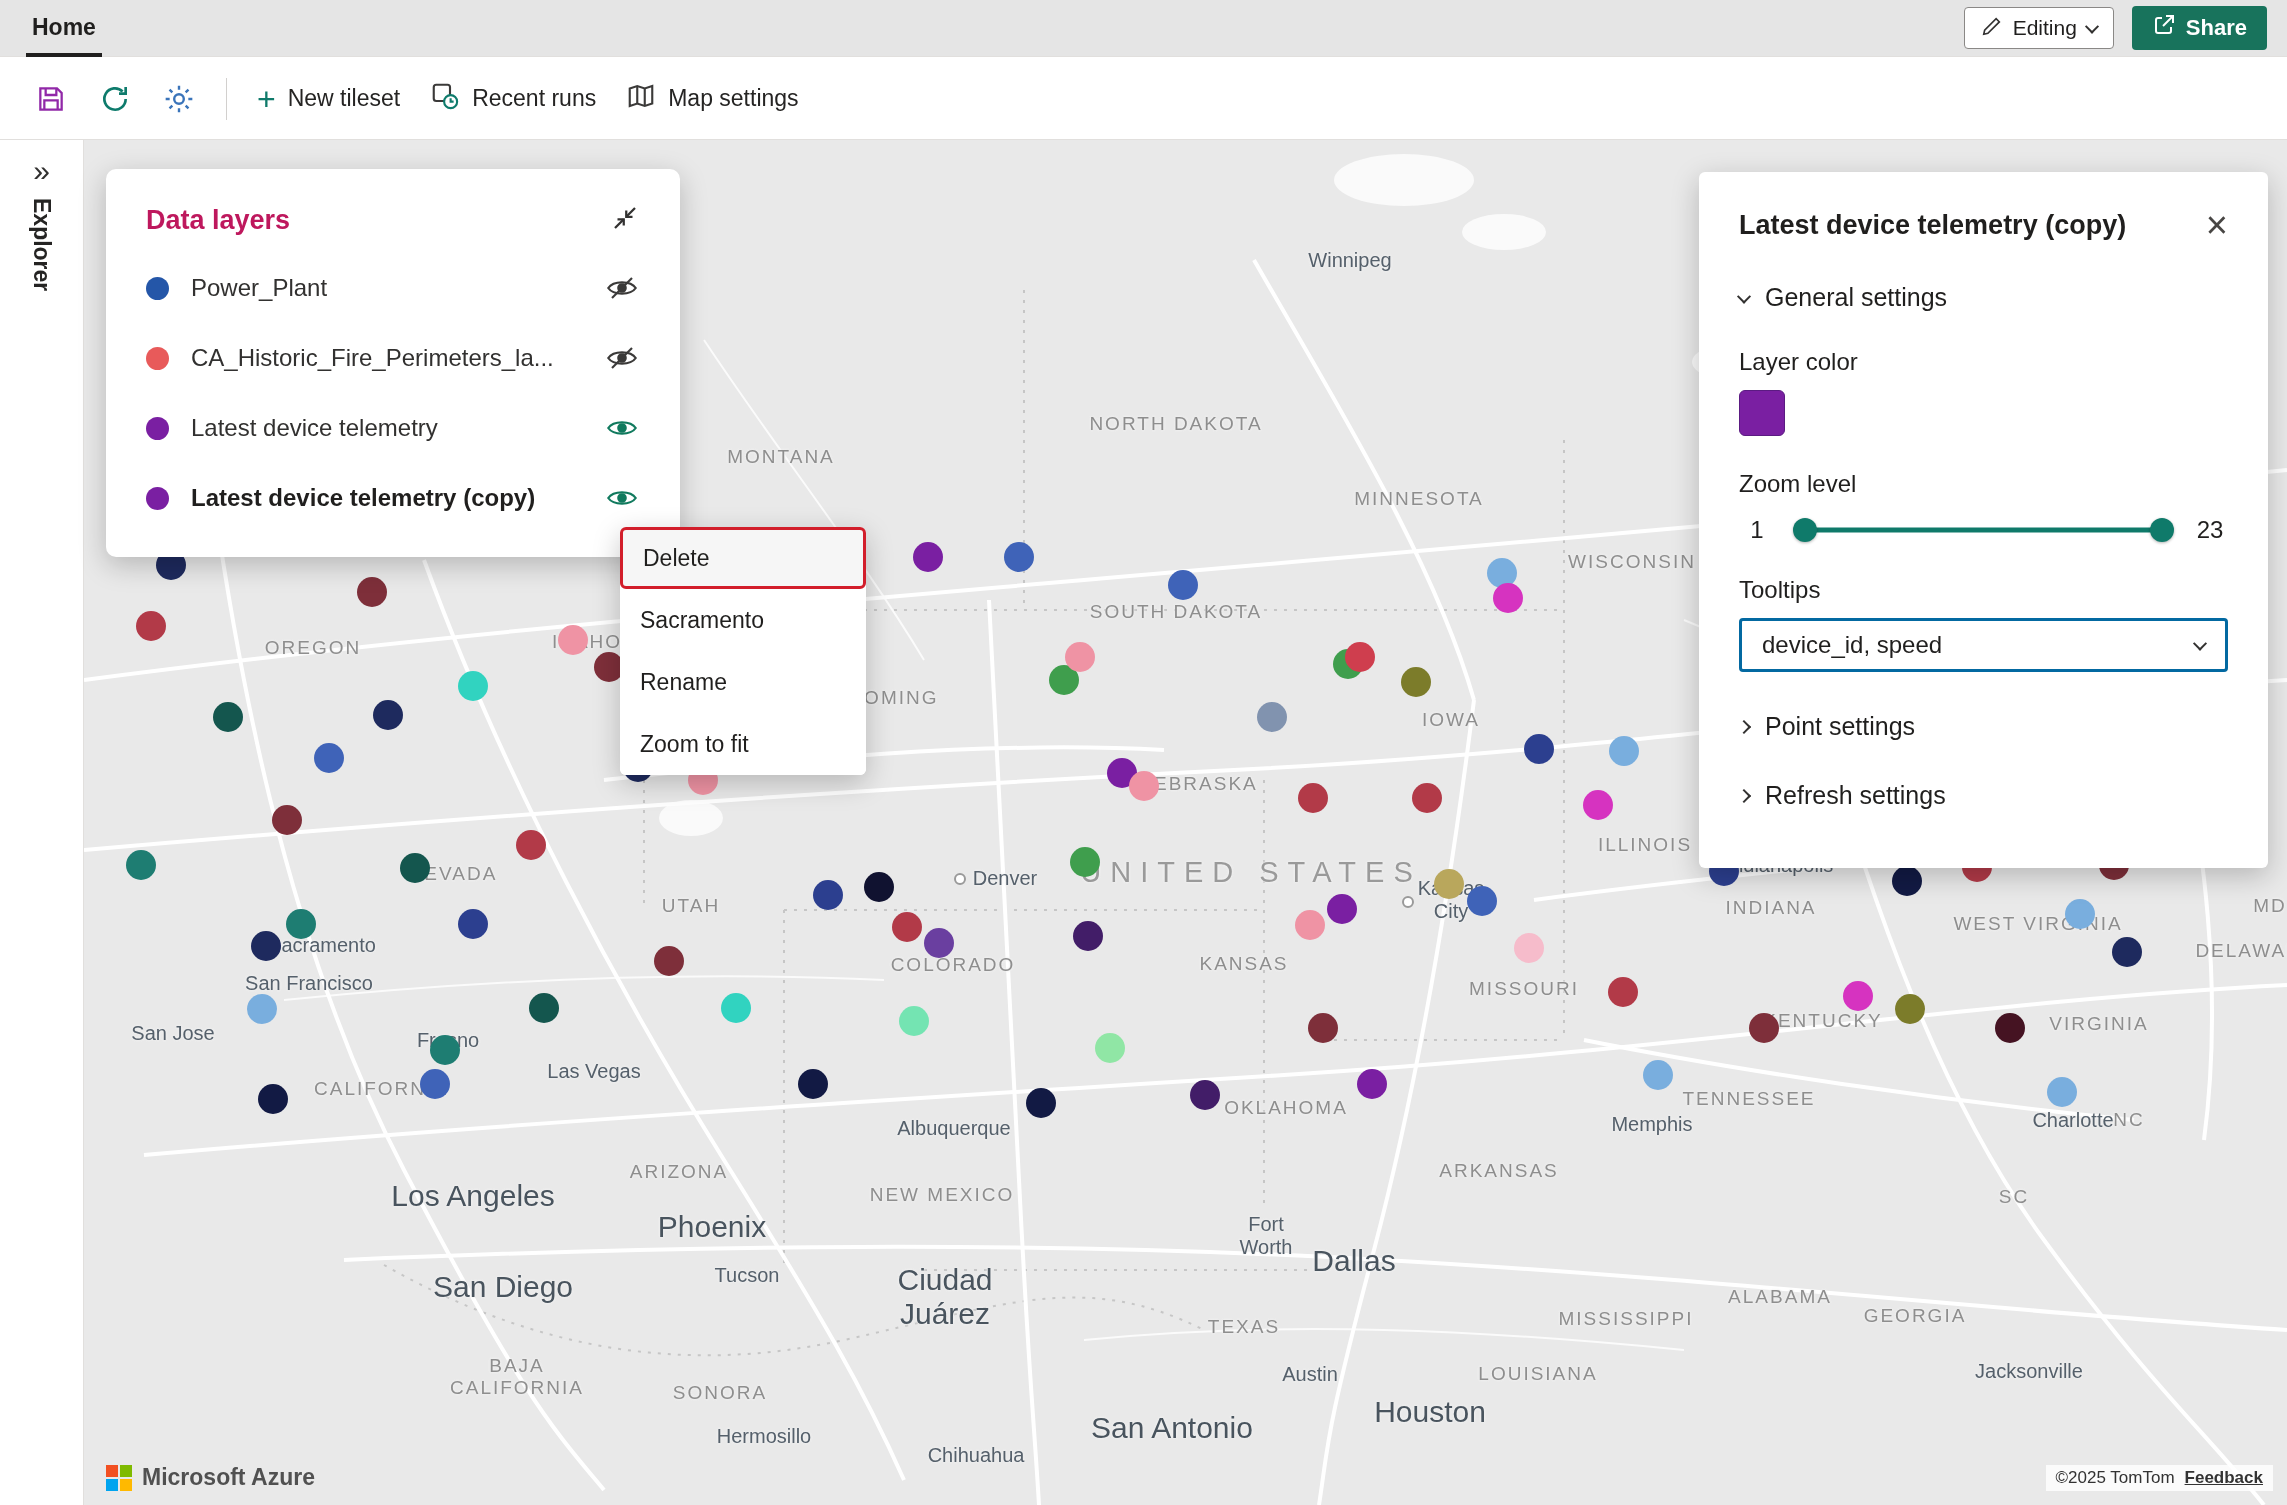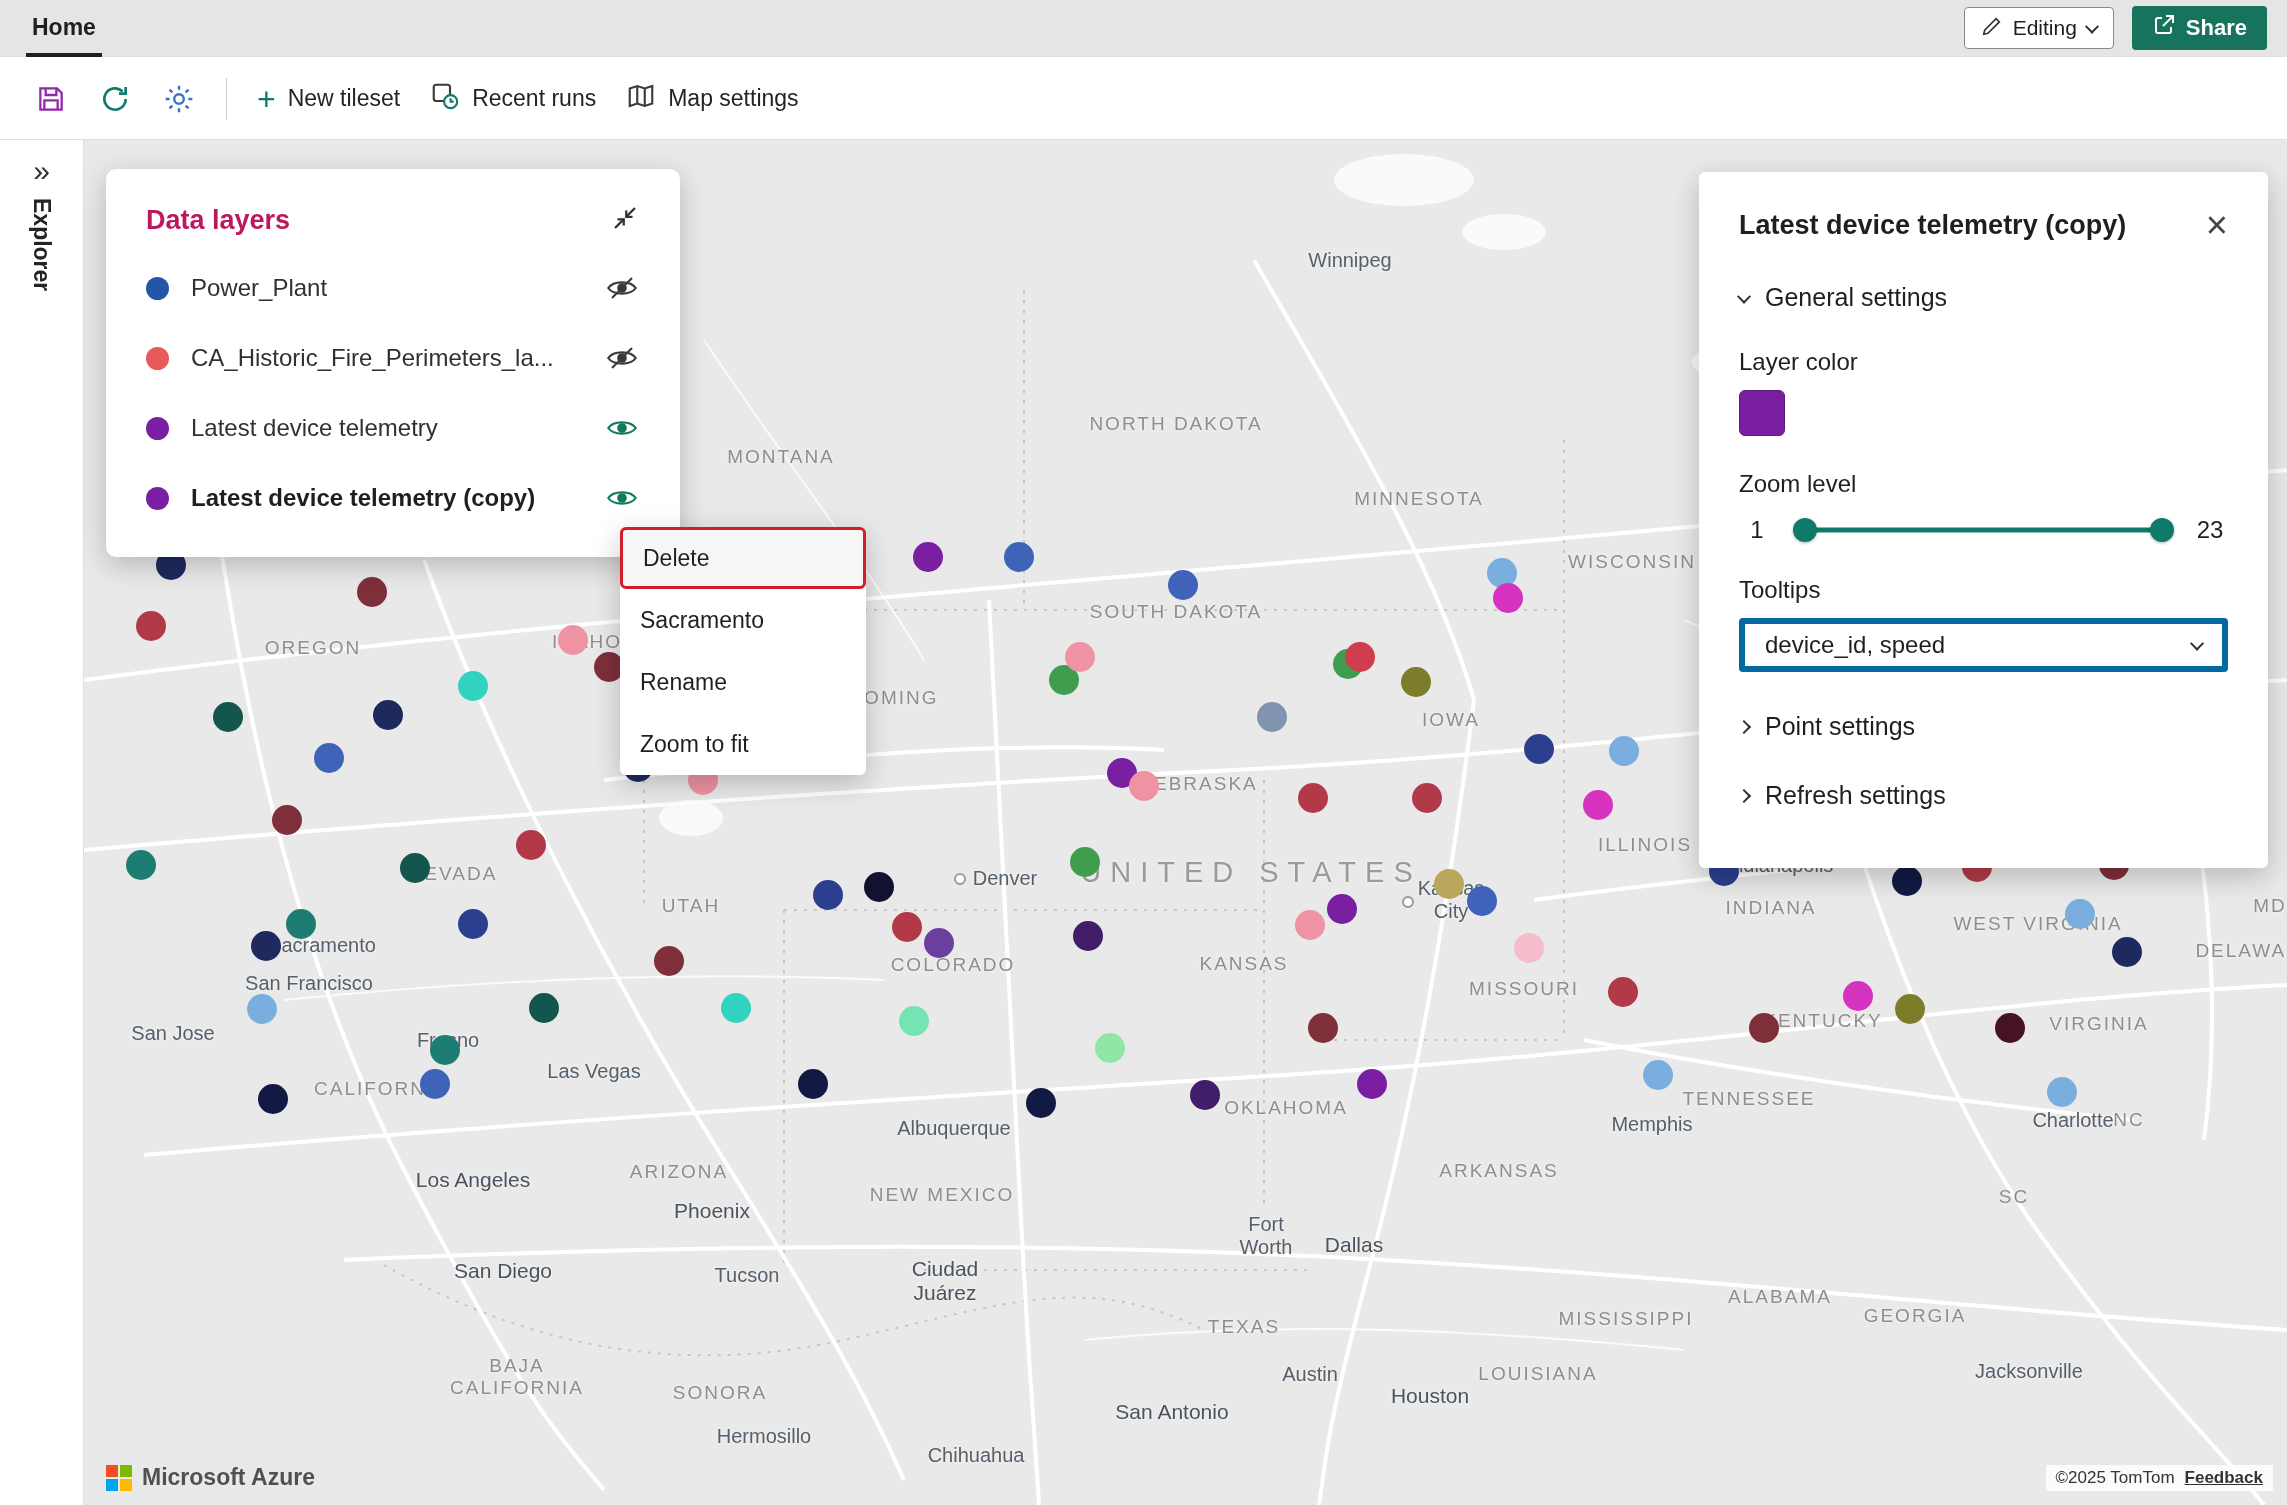--- a/index.html
+++ b/index.html
@@ -33,21 +33,21 @@
   .expand-glyph { font-size:30px; color:#323130; margin-top:14px; cursor:pointer; }
   .explorer-label { margin-top:10px; writing-mode:vertical-lr; font-size:23px; font-weight:600; color:#252423; }
 
   
   .map { position:absolute; left:84px; top:140px; right:0; bottom:0; background:#e9e9e9; overflow:hidden; }
   .map svg.roads { position:absolute; left:0; top:0; z-index:1; }
   .mlabel { position:absolute; transform:translate(-50%,-50%); z-index:2; white-space:pre-line; text-align:center;
     text-shadow:0 0 3px #f2f2f2,0 0 3px #f2f2f2; pointer-events:none; }
   .mlabel.state { font-size:19px; letter-spacing:2px; color:#8e8e8e; font-weight:500; }
   .mlabel.city { font-size:20px; color:#55606b; }
-  .mlabel.citybig { font-size:21px; color:#49545e; }
+  .mlabel.citybig { font-size:30px; color:#49545e;margin-top:16px; }
   .mlabel.big { font-size:29px; letter-spacing:9px; color:#9a9a9a; font-weight:500; }
   .city-marker { position:absolute; width:12px; height:12px; border-radius:50%; background:#fff;
     border:2px solid #9a9a9a; transform:translate(-50%,-50%); z-index:2; }
   .dot { position:absolute; width:30px; height:30px; border-radius:50%; transform:translate(-50%,-50%);
     z-index:3; cursor:pointer; }
 
   .map-logo { position:absolute; left:22px; bottom:14px; display:flex; align-items:center; gap:10px; z-index:4; }
   .ms-grid { width:26px; height:26px; display:grid; grid-template-columns:12px 12px; grid-template-rows:12px 12px; gap:2px; }
   .ms-grid i:nth-child(1){background:#f25022}.ms-grid i:nth-child(2){background:#7fba00}
   .ms-grid i:nth-child(3){background:#00a4ef}.ms-grid i:nth-child(4){background:#ffb900}
@@ -86,21 +86,21 @@
   .field-label { font-size:24px; color:#201f1e; }
   .color-swatch { width:46px; height:46px; border-radius:6px; border:1px solid #5b1b82; margin-top:14px; cursor:pointer; }
   .slider-row { display:flex; align-items:center; gap:20px; margin-top:18px; }
   .slider-row .num { font-size:24px; color:#201f1e; width:36px; text-align:center; }
   .sl-track { flex:1; position:relative; height:26px; cursor:pointer; }
   .sl-track::before { content:""; position:absolute; left:0; right:0; top:50%; height:5px;
     transform:translateY(-50%); background:#0f7a6a; border-radius:3px; }
   .sl-handle { position:absolute; top:50%; width:24px; height:24px; border-radius:50%;
     background:#0f7a6a; transform:translateY(-50%); box-shadow:0 1px 3px rgba(0,0,0,.3); cursor:pointer; }
   .sl-handle.lo { left:-2px; } .sl-handle.hi { right:-2px; }
-  .dropdown { margin-top:14px; height:54px; border:6px solid #0369a1; border-radius:4px;
+  .dropdown { margin-top:14px; height:54px; border:3px solid #0369a1; border-radius:4px;
     display:flex; align-items:center; justify-content:space-between; padding:12px 20px; cursor:pointer; }
   .dropdown .val { font-size:24px; color:#201f1e; }
 
   .chev { display:inline-block; width:10px; height:10px; border-right:2.6px solid #323130;
     border-bottom:2.6px solid #323130; flex:0 0 auto; }
   .chev.down { transform:rotate(45deg) translate(-1px,-1px); }
   .chev.right { transform:rotate(-45deg); }
   .mt42{margin-top:42px}.mt36{margin-top:36px}.mt34{margin-top:34px}.mt32{margin-top:32px}.mt40{margin-top:40px}
 </style>
 </head>

